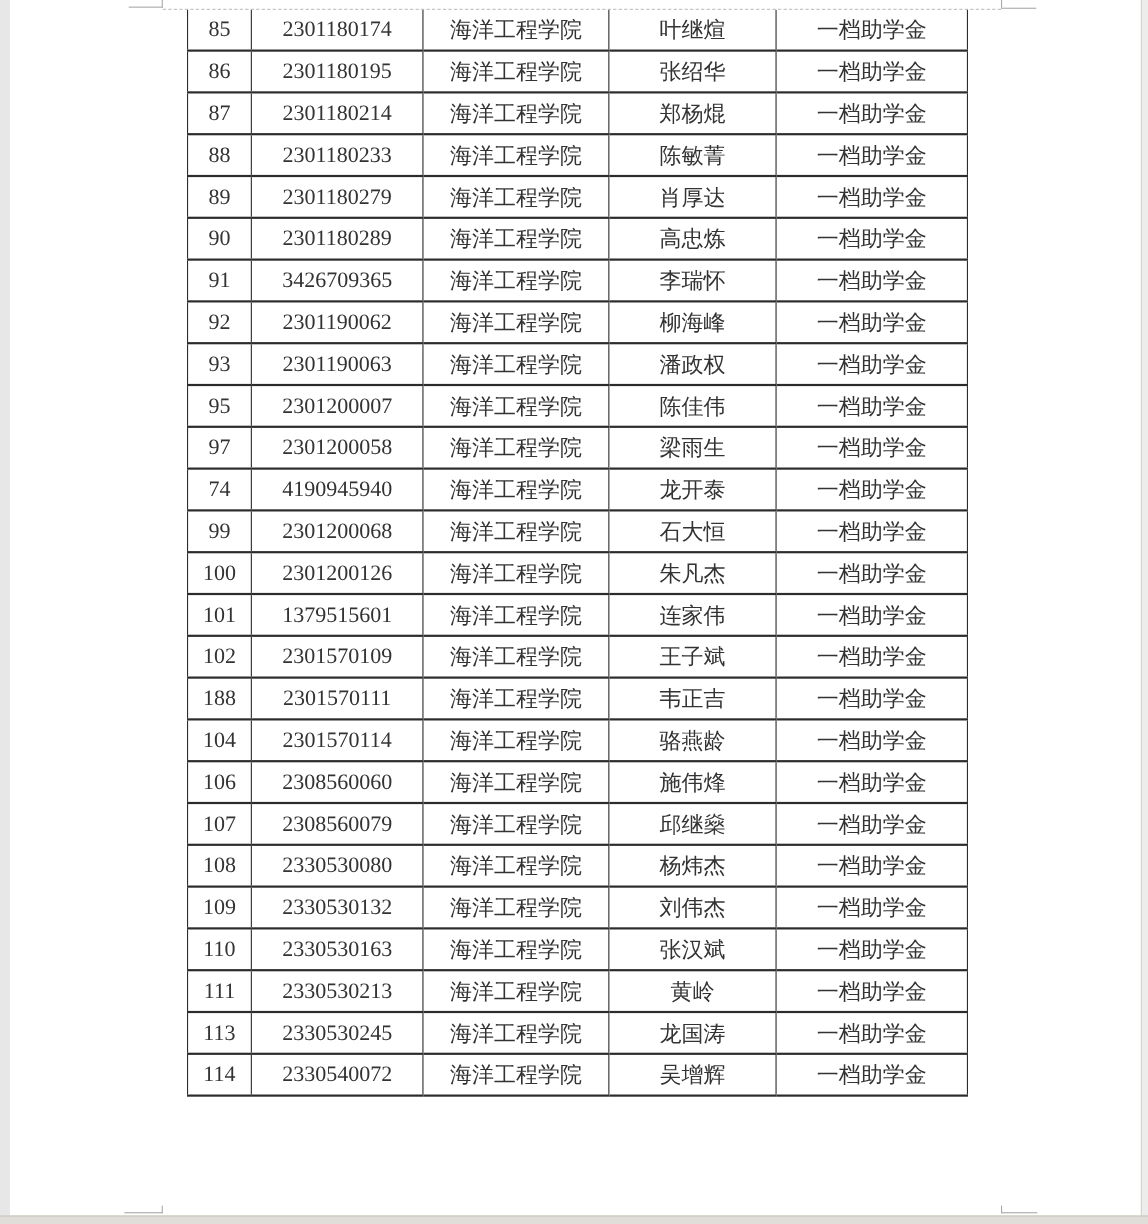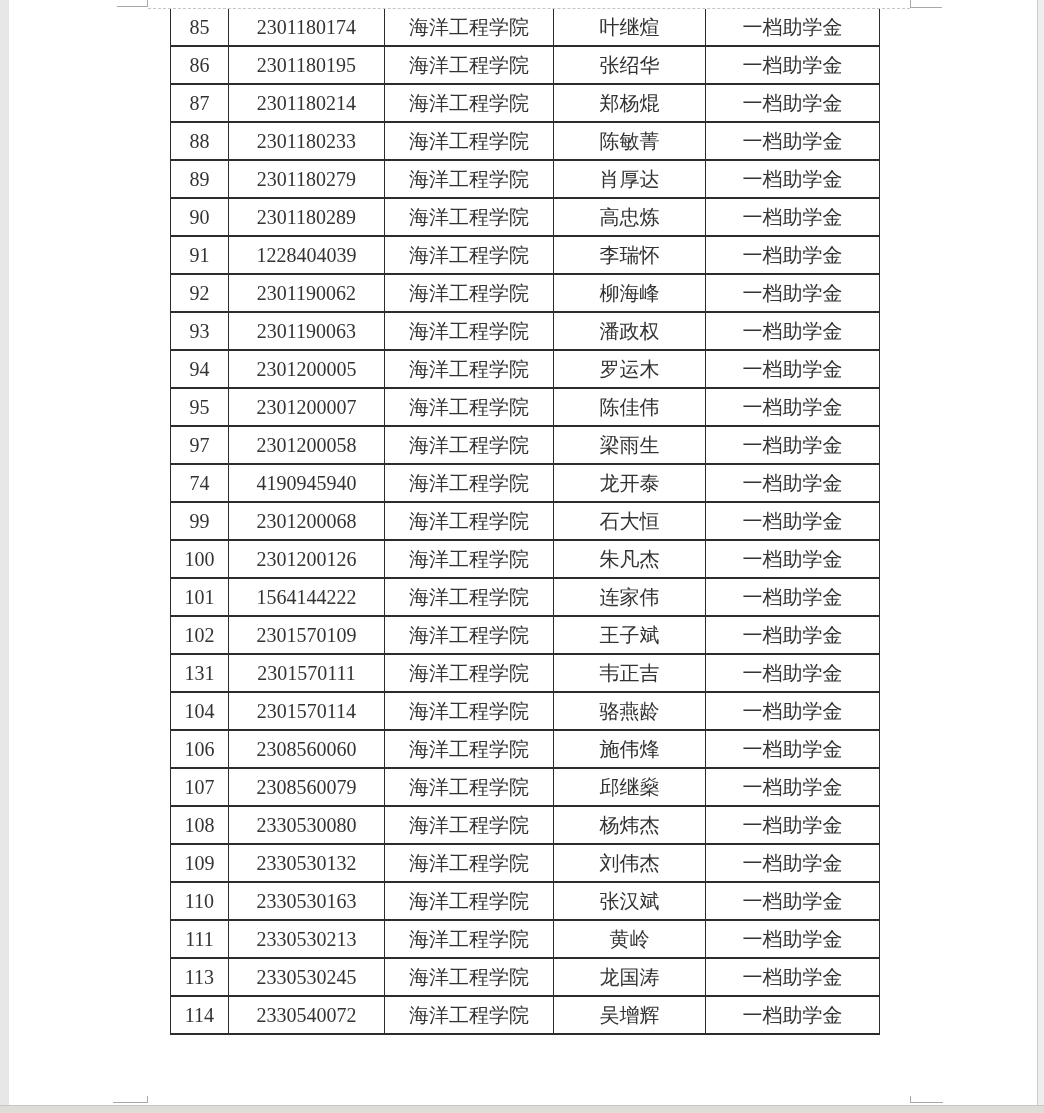--- a/index.html
+++ b/index.html
@@ -132,47 +132,40 @@
         </tr>
         <tr>
           <td class="col-seq">90</td>
           <td class="col-id">2301180289</td>
           <td class="col-college">海洋工程学院</td>
           <td class="col-name">高忠炼</td>
           <td class="col-award">一档助学金</td>
         </tr>
         <tr>
           <td class="col-seq">91</td>
-          <td class="col-id">1228404039</td>
+          <td class="col-id">3426709365</td>
           <td class="col-college">海洋工程学院</td>
           <td class="col-name">李瑞怀</td>
           <td class="col-award">一档助学金</td>
         </tr>
         <tr>
           <td class="col-seq">92</td>
           <td class="col-id">2301190062</td>
           <td class="col-college">海洋工程学院</td>
           <td class="col-name">柳海峰</td>
           <td class="col-award">一档助学金</td>
         </tr>
         <tr>
           <td class="col-seq">93</td>
           <td class="col-id">2301190063</td>
           <td class="col-college">海洋工程学院</td>
           <td class="col-name">潘政权</td>
           <td class="col-award">一档助学金</td>
         </tr>
         <tr>
-          <td class="col-seq">94</td>
-          <td class="col-id">2301200005</td>
-          <td class="col-college">海洋工程学院</td>
-          <td class="col-name">罗运木</td>
-          <td class="col-award">一档助学金</td>
-        </tr>
-        <tr>
           <td class="col-seq">95</td>
           <td class="col-id">2301200007</td>
           <td class="col-college">海洋工程学院</td>
           <td class="col-name">陈佳伟</td>
           <td class="col-award">一档助学金</td>
         </tr>
         <tr>
           <td class="col-seq">97</td>
           <td class="col-id">2301200058</td>
           <td class="col-college">海洋工程学院</td>
@@ -195,34 +188,34 @@
         </tr>
         <tr>
           <td class="col-seq">100</td>
           <td class="col-id">2301200126</td>
           <td class="col-college">海洋工程学院</td>
           <td class="col-name">朱凡杰</td>
           <td class="col-award">一档助学金</td>
         </tr>
         <tr>
           <td class="col-seq">101</td>
-          <td class="col-id">1564144222</td>
+          <td class="col-id">1379515601</td>
           <td class="col-college">海洋工程学院</td>
           <td class="col-name">连家伟</td>
           <td class="col-award">一档助学金</td>
         </tr>
         <tr>
           <td class="col-seq">102</td>
           <td class="col-id">2301570109</td>
           <td class="col-college">海洋工程学院</td>
           <td class="col-name">王子斌</td>
           <td class="col-award">一档助学金</td>
         </tr>
         <tr>
-          <td class="col-seq">131</td>
+          <td class="col-seq">188</td>
           <td class="col-id">2301570111</td>
           <td class="col-college">海洋工程学院</td>
           <td class="col-name">韦正吉</td>
           <td class="col-award">一档助学金</td>
         </tr>
         <tr>
           <td class="col-seq">104</td>
           <td class="col-id">2301570114</td>
           <td class="col-college">海洋工程学院</td>
           <td class="col-name">骆燕龄</td>

